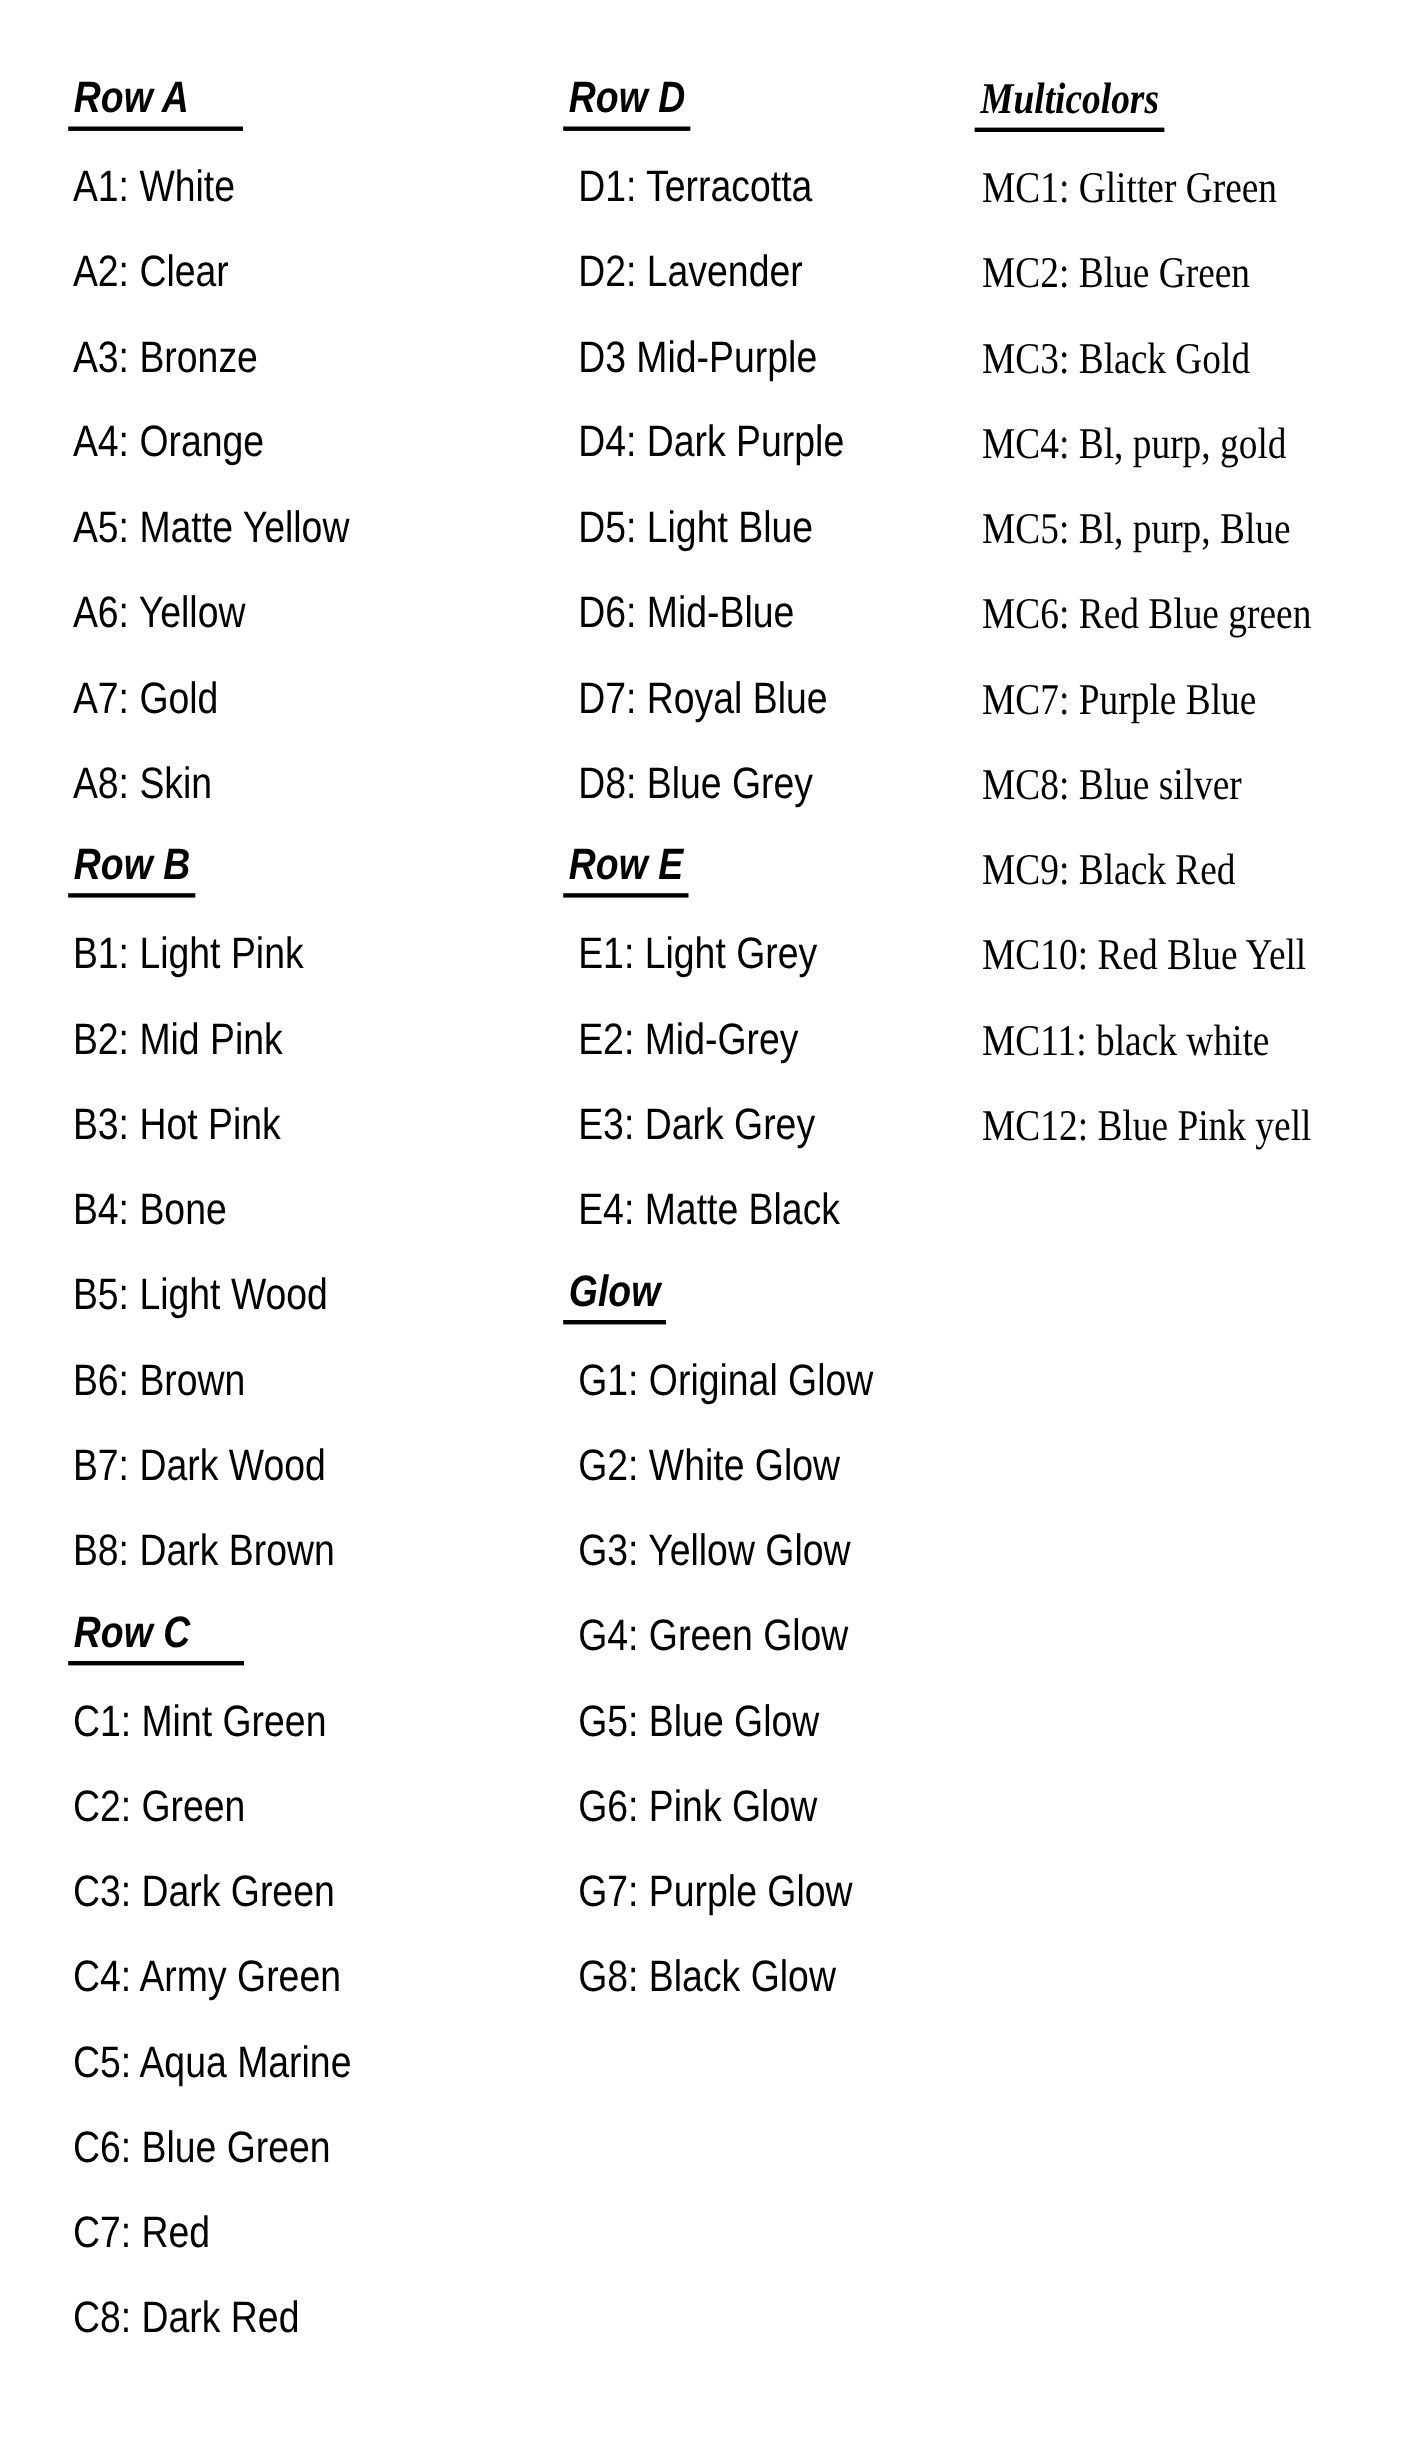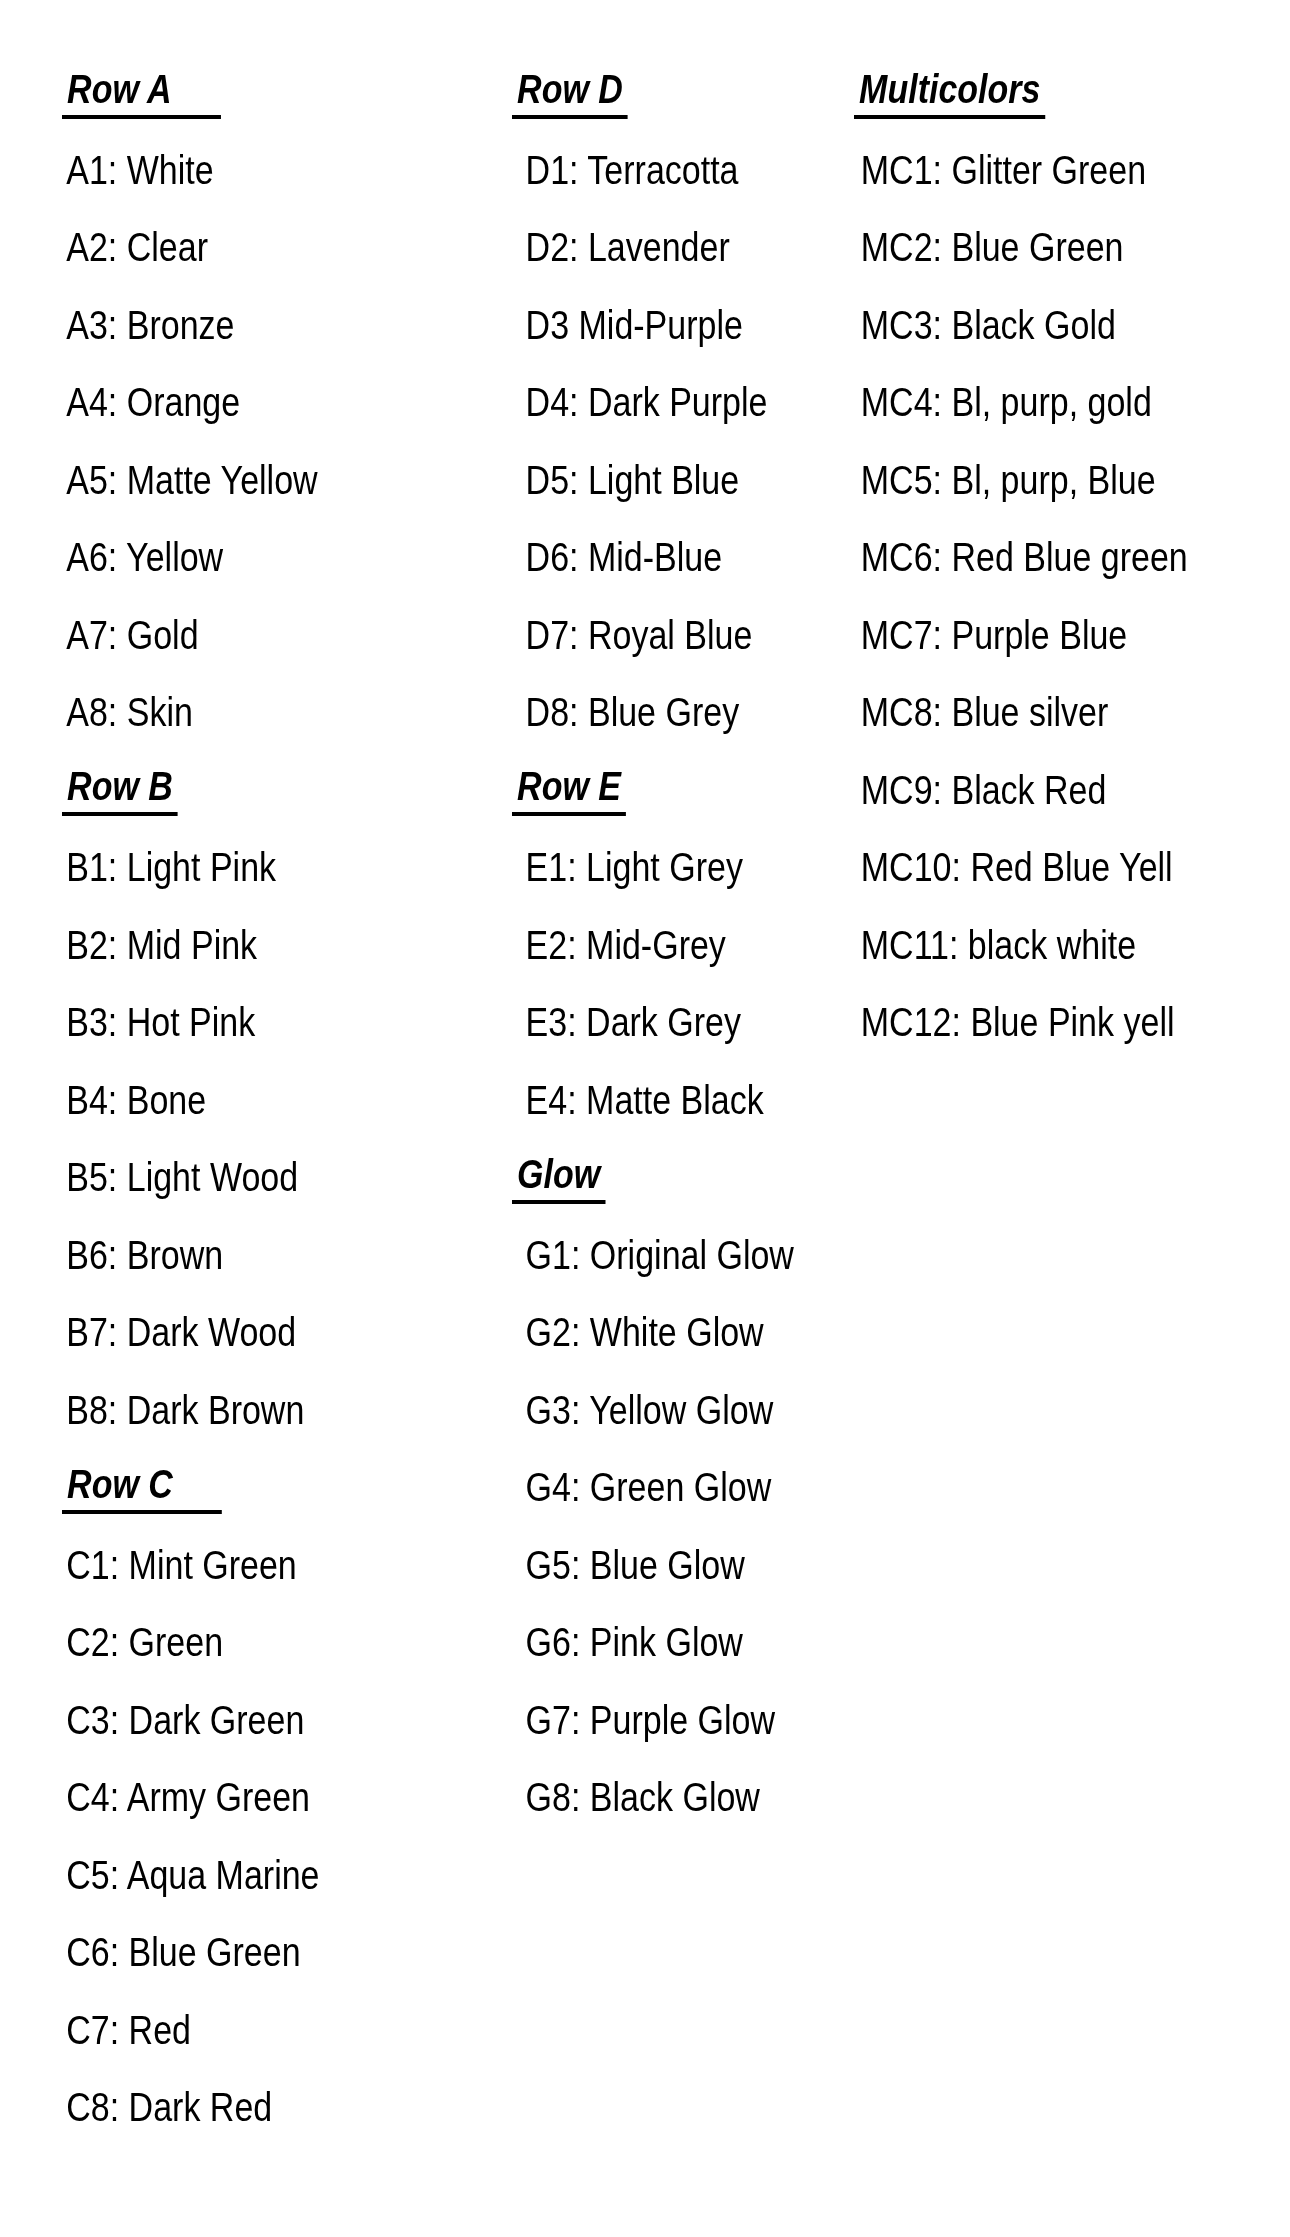--- a/index.html
+++ b/index.html
@@ -5,21 +5,21 @@
   html,body{margin:0;padding:0;}
   body{
     width:1290px;height:2237px;position:relative;
     background:#ffffff;color:#000000;
     font-family:"Liberation Sans",sans-serif;
     overflow:hidden;
   }
   .column{position:absolute;top:54px;}
   #col1{left:62px;width:460px;}
   #col2{left:512px;width:352px;}
-  #col3{left:854px;width:400px;}
+  #col3{left:886px;width:400px;font-family:Liberation Serif, serif;}
   .line{
     height:77.5px;display:flex;align-items:center;
     font-size:40px;white-space:nowrap;
     transform:scaleX(.85);transform-origin:0 50%;
   }
   .header{font-weight:bold;font-style:italic;}
   .hul{border-bottom:4px solid #000;padding:0 6px 3px 6px;}
   .hul.pad{padding-right:58px;}
   #col1 .item{padding-left:5px;}
   #col2 .item{padding-left:16px;}

